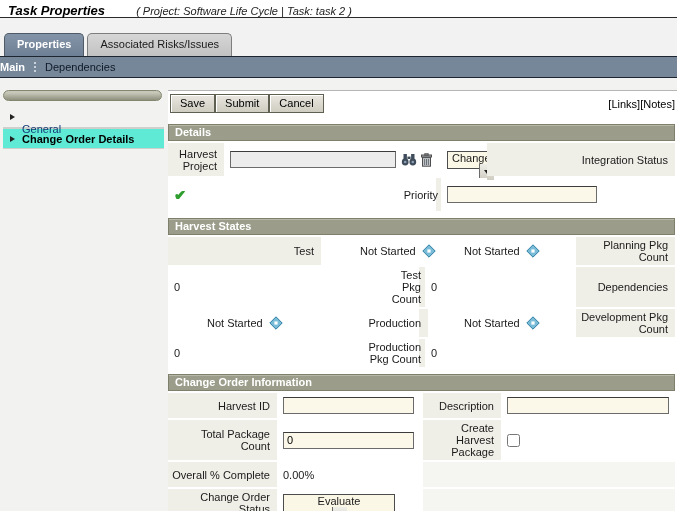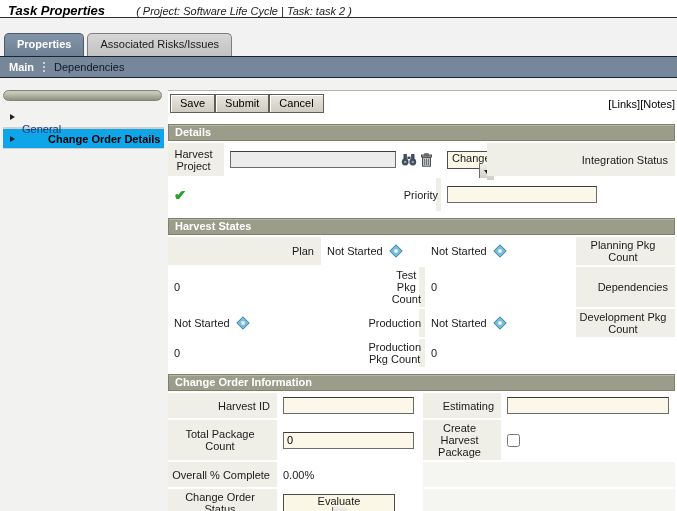--- a/index.html
+++ b/index.html
@@ -22,37 +22,37 @@
     background:linear-gradient(#d6d6d6,#c2c2c2);
     border:1px solid #7e7e7e; border-bottom:none;
     border-radius:5px 5px 0 0; color:#1a1a1a; cursor:default;
   }
   .tab.active {
     background:linear-gradient(#8494a8,#6e8095);
     border-color:#4e5a68; color:#fff; font-weight:bold;
   }
   .subnav {
     background:#76879a; height:22px; border-top:1px solid #1d2530; border-bottom:1px solid #1d2530;
-    display:flex; align-items:center; padding-left:9px;
+    display:flex; align-items:center; 
   }
   .subnav .nav-main { color:#fff; font-weight:bold; }
   .subnav .sep { border-left:2px dotted #c9d2da; height:10px; margin:0 9px; }
   .subnav .nav-item { color:#0f1826; }
 
   
   .layout { display:flex; align-items:flex-start; padding-top:12px; height:449px; }
   .sidebar { width:168px; flex:none; padding:0 4px 0 3px; }
   .sidebar-pill {
     height:11px; border-radius:6px; margin:0 2px 6px 0;
     background:linear-gradient(#c7c8b9 20%, #8f917e);
     border:1px solid #84866f;
   }
   .side-item { display:flex; align-items:center; height:21px; padding-left:7px; border-bottom:1px solid #cfcfcb; cursor:default; }
   .side-item.first { background:transparent; }
-  .side-item.second { background:#0ea5e9; border-top:1px solid #cfcfcb;gap:26px; }
+  .side-item.second { background:#5eead4; border-top:1px solid #cfcfcb; }
   .tri { width:0; height:0; border-left:5px solid #222; border-top:3px solid transparent; border-bottom:3px solid transparent; margin-right:7px; flex:none; }
   .side-item.first  .side-label { color:#123a76;margin-top:24px; }
   .side-item.second .side-label { color:#000; font-weight:bold; }
 
   .main { flex:1; background:#fff; border-top:1px solid #b5b5b5; padding-bottom:2px; min-height:449px; }
 
   
   .btnrow { display:flex; align-items:center; padding:3px 2px 4px 2px; }
   .btn {
     font-family:"Liberation Sans", sans-serif; font-size:11px;
@@ -64,21 +64,21 @@
   .linknotes span { cursor:pointer; }
 
   
   .section { margin:7px 2px 0 0; }
   .section-header {
     background:#9b9d8a; border:1px solid #7e806c; box-shadow:inset 0 1px 0 #b7b8a7;
     color:#fff; font-weight:bold; height:17px; padding:1px 0 0 6px;
   }
   .frm { display:grid; row-gap:2px; background:#fff; padding-top:2px; }
   .cell { display:flex; align-items:center; }
-  .lbl { background:#f0efe7; justify-content:flex-end; text-align:center; padding:2px 7px 2px 2px; color:#1a1a1a; }
+  .lbl { background:#f0efe7; justify-content:flex-end; text-align:right; padding:2px 7px 2px 2px; color:#1a1a1a; }
   .val { background:#fff; padding-left:6px; }
   .empty { background:#f5f5f1; }
 
   .details-grid  { grid-template-columns:56px 212px 5px 46px 1fr; }
   .details-grid .cell { min-height:33px; }
   .hs-grid  { grid-template-columns:153px 98px 6px 151px 1fr; }
   .hs-grid .cell { min-height:26px; }
   .coi-grid { grid-template-columns:109px 140px 6px 78px 1fr; }
   .coi-grid .cell { min-height:25px; }
 
@@ -105,21 +105,21 @@
     display:flex; align-items:center; justify-content:center;
   }
   .arrow-down { width:0; height:0; border-top:4px solid #222; border-left:3px solid transparent; border-right:3px solid transparent; }
   .sel-tasktype { width:104px; }
   .sel-status { width:112px; }
 
   .icon-btn { display:inline-flex; align-items:center; margin-right:3px; cursor:pointer; }
   .check { color:#2f9e2f; font-size:14px; font-weight:bold; text-shadow:0.5px 0 0 #2f9e2f; }
   .diamond { margin-left:6px; flex:none; }
   .cbx { width:13px; height:13px; accent-color:#444; }
-  .nowrap { white-space:nowrap; }
+  .nowrap { white-space:nowrap;margin-left:33px; }
 </style>
 </head>
 <body>
 
 <div class="titlebar">
   <span class="title">Task Properties</span>
   <span class="context">( Project: Software Life Cycle | Task: task 2 )</span>
 </div>
 
 <div class="tabstrip">
@@ -203,21 +203,21 @@
         <div class="cell lbl">Priority</div>
         <div class="cell val">
           <input type="text" class="in-priority" value="" style="">
         </div>
       </div>
     </div>
 
     <div class="section">
       <div class="section-header">Harvest States</div>
       <div class="frm hs-grid">
-        <div class="cell lbl">Plan</div>
+        <div class="cell lbl">Test</div>
         <div class="cell val nowrap">
             <span>Not Started</span>
             <svg class="diamond" width="14" height="14" viewBox="0 0 14 14">
               <polygon points="7,0.8 13.2,7 7,13.2 0.8,7" fill="#79bcd8" stroke="#2e7da3"></polygon>
               <rect x="5.4" y="5.4" width="3.2" height="3.2" fill="#fff"></rect>
             </svg>
           </div>
         <div class="cell"></div>
         <div class="cell val nowrap">
             <span>Not Started</span>
@@ -260,21 +260,21 @@
     </div>
 
     <div class="section">
       <div class="section-header">Change Order Information</div>
       <div class="frm coi-grid">
         <div class="cell lbl">Harvest ID</div>
         <div class="cell val">
           <input type="text" class="in-coi" value="" style="">
         </div>
         <div class="cell"></div>
-        <div class="cell lbl">Estimating</div>
+        <div class="cell lbl">Description</div>
         <div class="cell val">
           <input type="text" class="in-desc" value="" style="">
         </div>
 
         <div class="cell lbl">Total Package Count</div>
         <div class="cell val">
           <input type="text" class="in-coi" value="0" style="">
         </div>
         <div class="cell"></div>
         <div class="cell lbl">Create Harvest Package</div>

